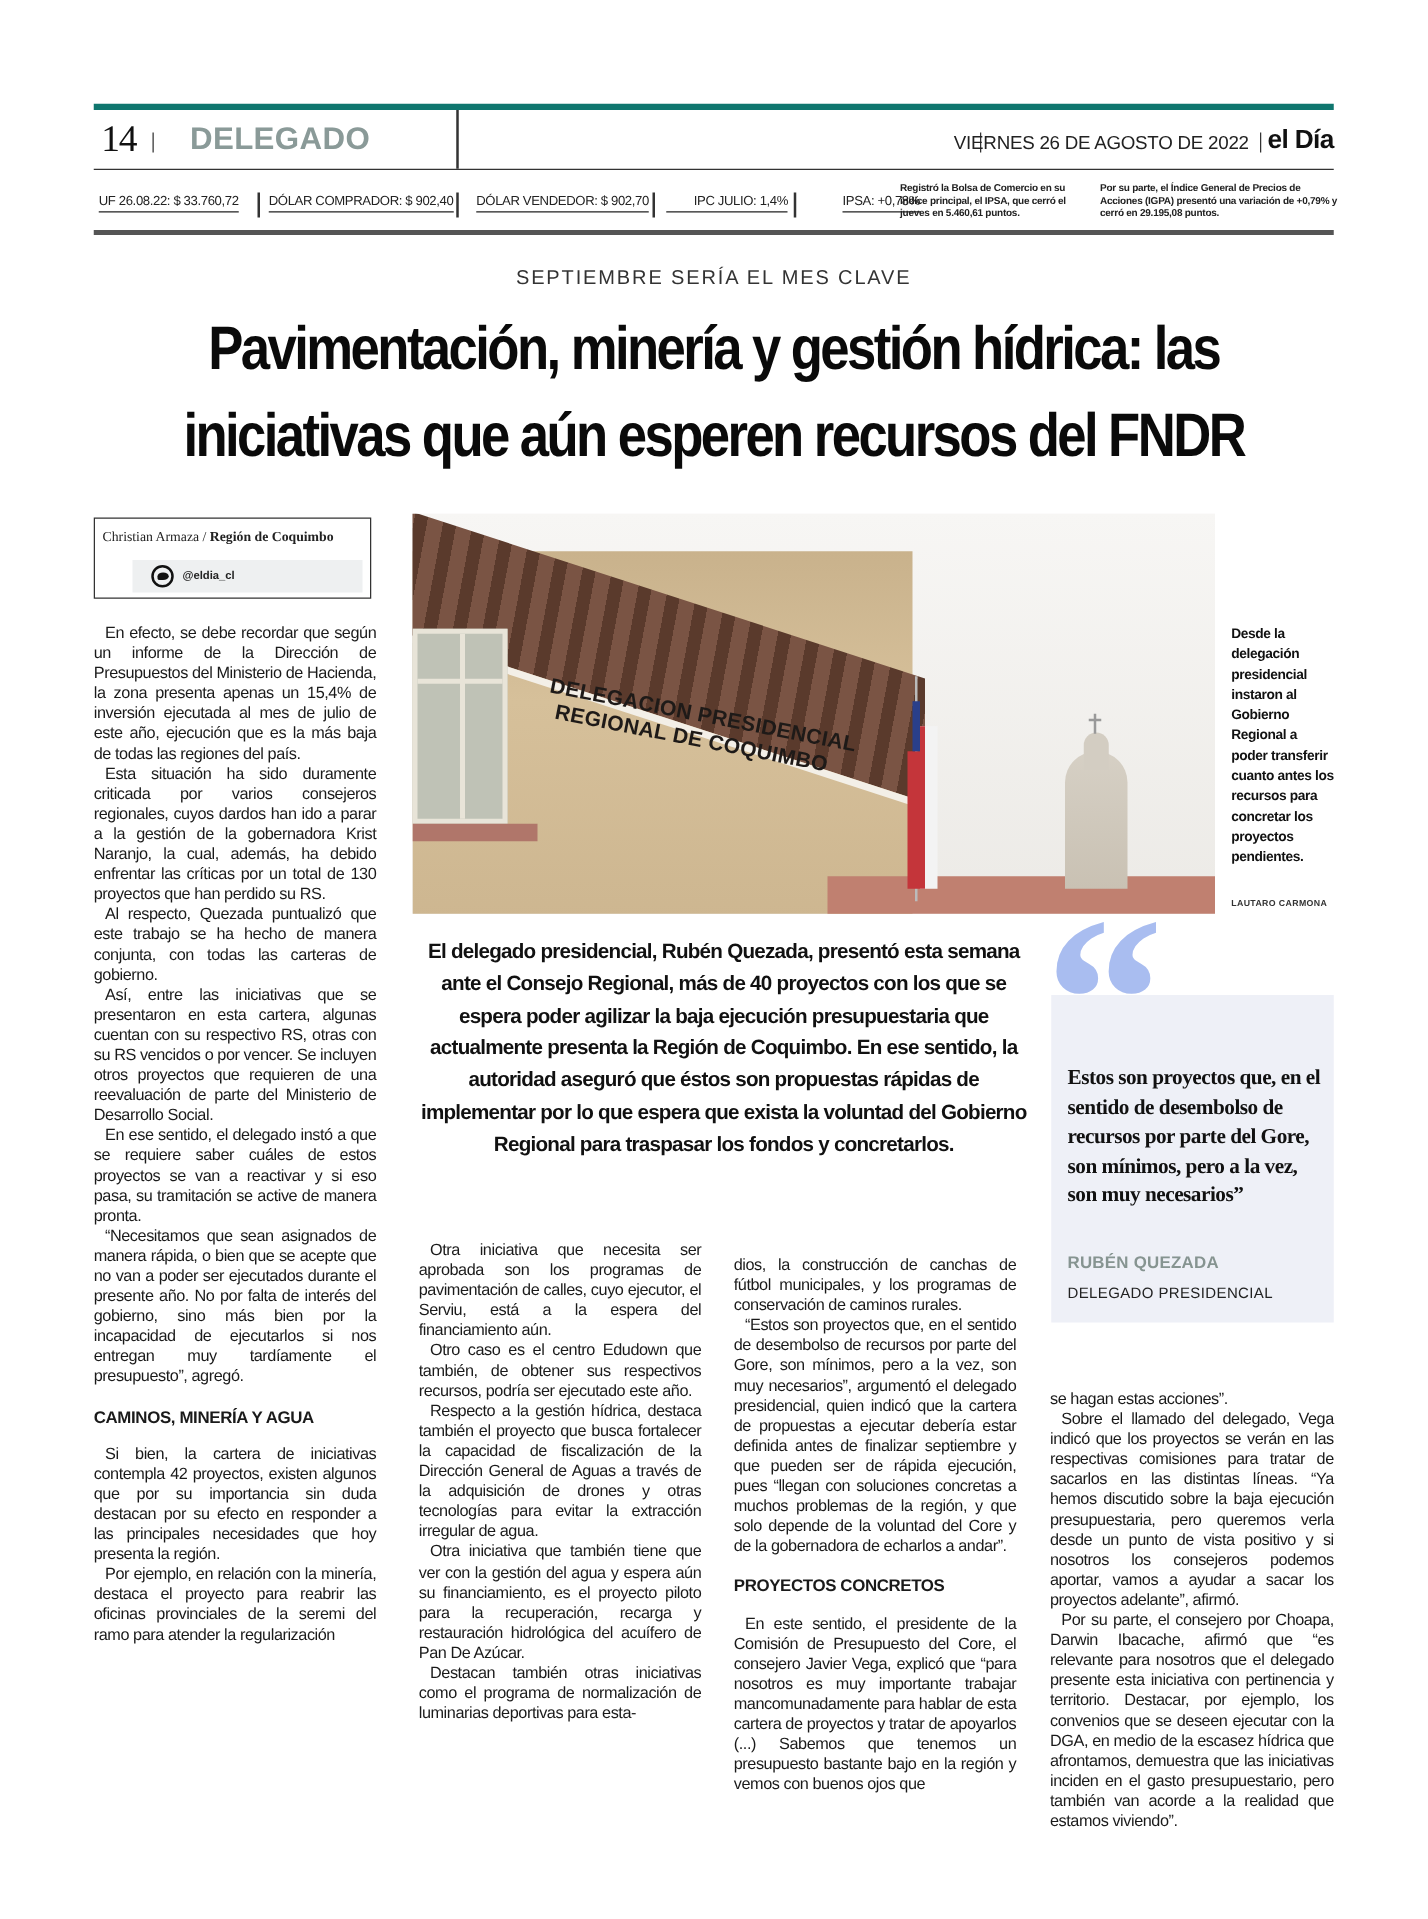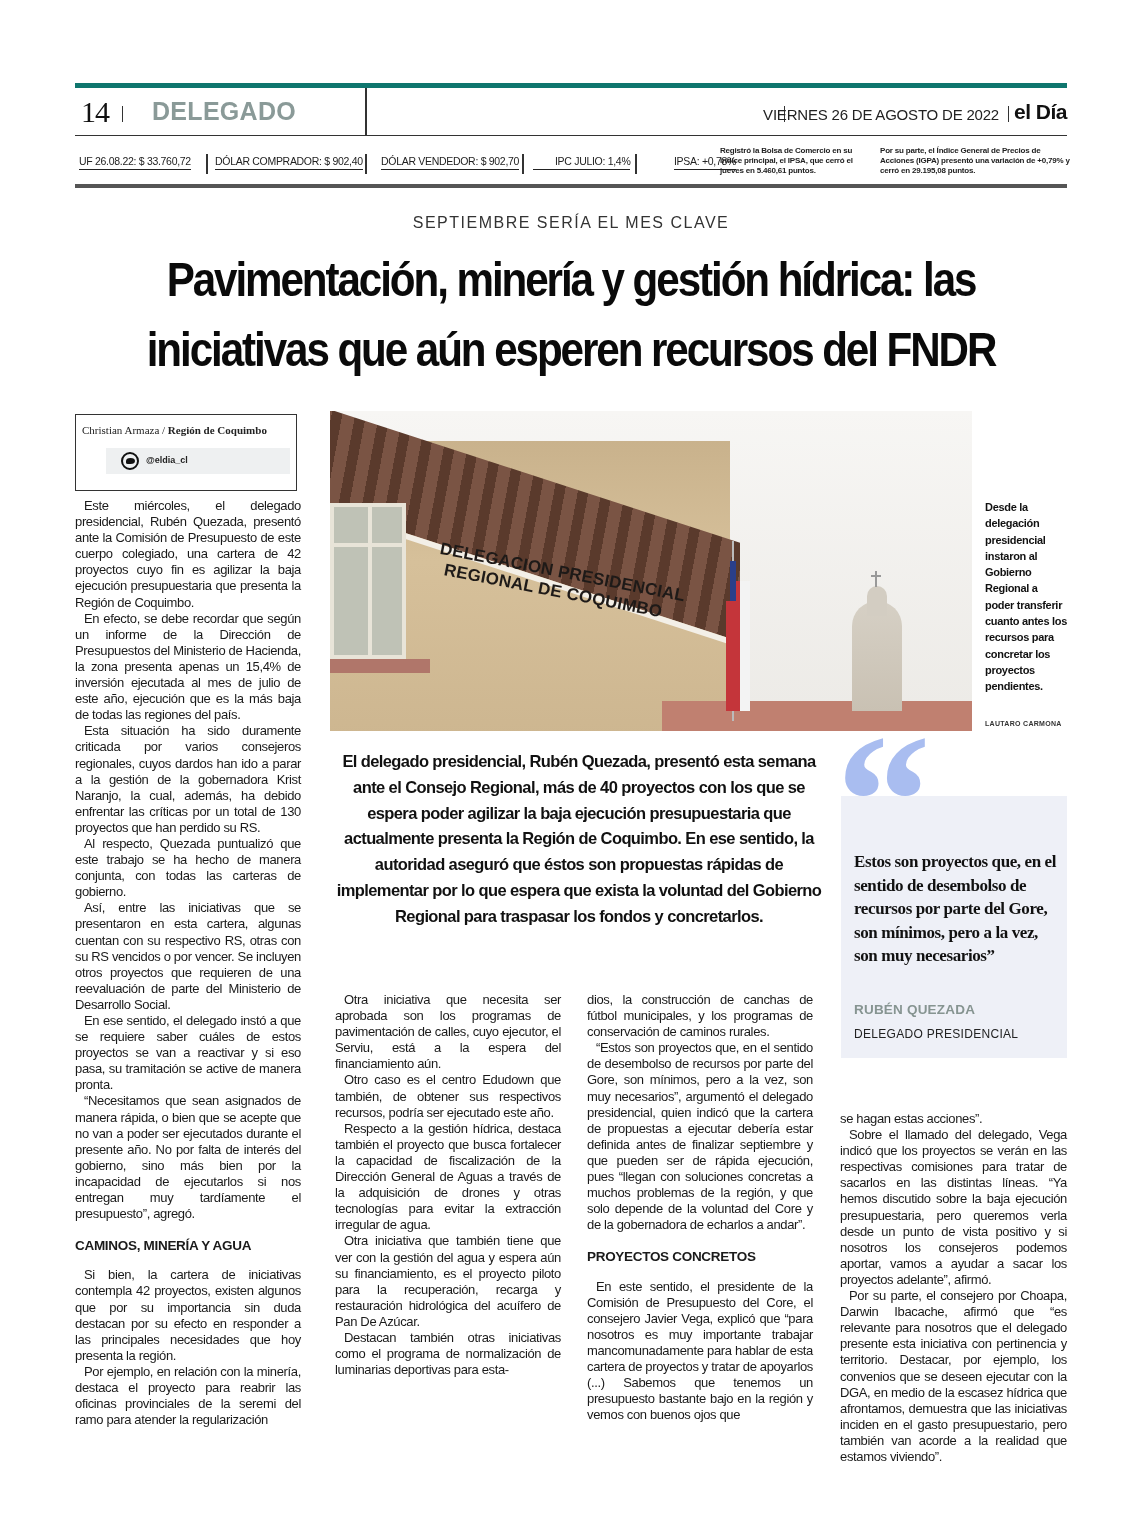--- a/index.html
+++ b/index.html
@@ -27,21 +27,21 @@
   .note { position: absolute; top: 8px; font-size: 8px; line-height: 10px; font-weight: 700; color: #222; letter-spacing: -0.2px; }
 
   
   .kicker { position: absolute; left: 0; width: 1142px; top: 214px; text-align: center;
     font-size: 16px; letter-spacing: 1.5px; color: #333; }
   .headline { position: absolute; left: 70px; width: 1002px; top: 244px; text-align: center;
     font-family: "Liberation Sans", sans-serif; font-weight: 700; font-size: 49px; line-height: 70px;
     color: #0a0a0a; letter-spacing: -2.4px; transform: scaleX(0.86); transform-origin: center top; }
 
   
-  .byline { position: absolute; left: 75px; top: 414px; width: 222px; height: 77px; border: 1.5px solid #333; }
+  .byline { position: absolute; left: 75px; top: 414px; width: 222px; height: 65px; border: 1.5px solid #333; }
   .byline .author { position: absolute; left: 6px; top: 9px; font-family: "Liberation Serif", serif; font-size: 11px; color: #222; }
   .byline .author b { font-weight: 700; }
   .byline .social { position: absolute; left: 6px; right: 6px; top: 33px; height: 26px; background: #eef0f1; margin-left: 24px; }
   .byline .bird { position: absolute; left: 15px; top: 4px; width: 18px; height: 18px; border: 2px solid #111; border-radius: 50%; }
   .byline .bird::after { content: ""; position: absolute; left: 3px; top: 4px; width: 9px; height: 6px; background: #111; border-radius: 50% 50% 50% 20%; }
   .byline .handle { position: absolute; left: 40px; top: 7px; font-size: 9px; font-weight: 700; color: #222; }
 
   
   .col { position: absolute; font-family: "Liberation Sans Narrow", "Liberation Sans", sans-serif;
     font-size: 13px; line-height: 16.1px; color: #1a1a1a; text-align: justify; letter-spacing: -0.35px; }
@@ -128,21 +128,20 @@
   <div class="author">
     <span>Christian Armaza</span><span> / </span><b>Región de Coquimbo</b>
   </div>
   <div class="social">
     <span class="bird"></span>
     <span class="handle">@eldia_cl</span>
   </div>
 </div>
 
 <div class="col col1">
-  <p>Este miércoles, el delegado presidencial, Rubén Quezada, presentó ante la Comisión de Presupuesto de este cuerpo colegiado, una cartera de 42 proyectos cuyo fin es agilizar la baja ejecución presupuestaria que presenta la Región de Coquimbo.</p>
   <p>En efecto, se debe recordar que según un informe de la Dirección de Presupuestos del Ministerio de Hacienda, la zona presenta apenas un 15,4% de inversión ejecutada al mes de julio de este año, ejecución que es la más baja de todas las regiones del país.</p>
   <p>Esta situación ha sido duramente criticada por varios consejeros regionales, cuyos dardos han ido a parar a la gestión de la gobernadora Krist Naranjo, la cual, además, ha debido enfrentar las críticas por un total de 130 proyectos que han perdido su RS.</p>
   <p>Al respecto, Quezada puntualizó que este trabajo se ha hecho de manera conjunta, con todas las carteras de gobierno.</p>
   <p>Así, entre las iniciativas que se presentaron en esta cartera, algunas cuentan con su respectivo RS, otras con su RS vencidos o por vencer. Se incluyen otros proyectos que requieren de una reevaluación de parte del Ministerio de Desarrollo Social.</p>
   <p>En ese sentido, el delegado instó a que se requiere saber cuáles de estos proyectos se van a reactivar y si eso pasa, su tramitación se active de manera pronta.</p>
   <p>“Necesitamos que sean asignados de manera rápida, o bien que se acepte que no van a poder ser ejecutados durante el presente año. No por falta de interés del gobierno, sino más bien por la incapacidad de ejecutarlos si nos entregan muy tardíamente el presupuesto”, agregó.</p>
   <h3>CAMINOS, MINERÍA Y AGUA</h3>
   <p>Si bien, la cartera de iniciativas contempla 42 proyectos, existen algunos que por su importancia sin duda destacan por su efecto en responder a las principales necesidades que hoy presenta la región.</p>
   <p>Por ejemplo, en relación con la minería, destaca el proyecto para reabrir las oficinas provinciales de la seremi del ramo para atender la regularización</p>
 </div>
@@ -179,21 +178,21 @@
 
 <div class="col col2">
   <p>Otra iniciativa que necesita ser aprobada son los programas de pavimentación de calles, cuyo ejecutor, el Serviu, está a la espera del financiamiento aún.</p>
   <p>Otro caso es el centro Edudown que también, de obtener sus respectivos recursos, podría ser ejecutado este año.</p>
   <p>Respecto a la gestión hídrica, destaca también el proyecto que busca fortalecer la capacidad de fiscalización de la Dirección General de Aguas a través de la adquisición de drones y otras tecnologías para evitar la extracción irregular de agua.</p>
   <p>Otra iniciativa que también tiene que ver con la gestión del agua y espera aún su financiamiento, es el proyecto piloto para la recuperación, recarga y restauración hidrológica del acuífero de Pan De Azúcar.</p>
   <p>Destacan también otras iniciativas como el programa de normalización de luminarias deportivas para esta-</p>
 </div>
 
 <div class="col col3">
-  <p style="text-indent:0;">dios, la construcción de canchas de fútbol municipales, y los programas de conservación de caminos rurales.</p>
+  <p style="text-indent:0;margin-top:12px;">dios, la construcción de canchas de fútbol municipales, y los programas de conservación de caminos rurales.</p>
   <p>“Estos son proyectos que, en el sentido de desembolso de recursos por parte del Gore, son mínimos, pero a la vez, son muy necesarios”, argumentó el delegado presidencial, quien indicó que la cartera de propuestas a ejecutar debería estar definida antes de finalizar septiembre y que pueden ser de rápida ejecución, pues “llegan con soluciones concretas a muchos problemas de la región, y que solo depende de la voluntad del Core y de la gobernadora de echarlos a andar”.</p>
   <h3>PROYECTOS CONCRETOS</h3>
   <p>En este sentido, el presidente de la Comisión de Presupuesto del Core, el consejero Javier Vega, explicó que “para nosotros es muy importante trabajar mancomunadamente para hablar de esta cartera de proyectos y tratar de apoyarlos (...) Sabemos que tenemos un presupuesto bastante bajo en la región y vemos con buenos ojos que</p>
 </div>
 
 <div class="col col4">
   <p style="text-indent:0;">se hagan estas acciones”.</p>
   <p>Sobre el llamado del delegado, Vega indicó que los proyectos se verán en las respectivas comisiones para tratar de sacarlos en las distintas líneas. “Ya hemos discutido sobre la baja ejecución presupuestaria, pero queremos verla desde un punto de vista positivo y si nosotros los consejeros podemos aportar, vamos a ayudar a sacar los proyectos adelante”, afirmó.</p>
   <p>Por su parte, el consejero por Choapa, Darwin Ibacache, afirmó que “es relevante para nosotros que el delegado presente esta iniciativa con pertinencia y territorio. Destacar, por ejemplo, los convenios que se deseen ejecutar con la DGA, en medio de la escasez hídrica que afrontamos, demuestra que las iniciativas inciden en el gasto presupuestario, pero también van acorde a la realidad que estamos viviendo”.</p>
 </div>

